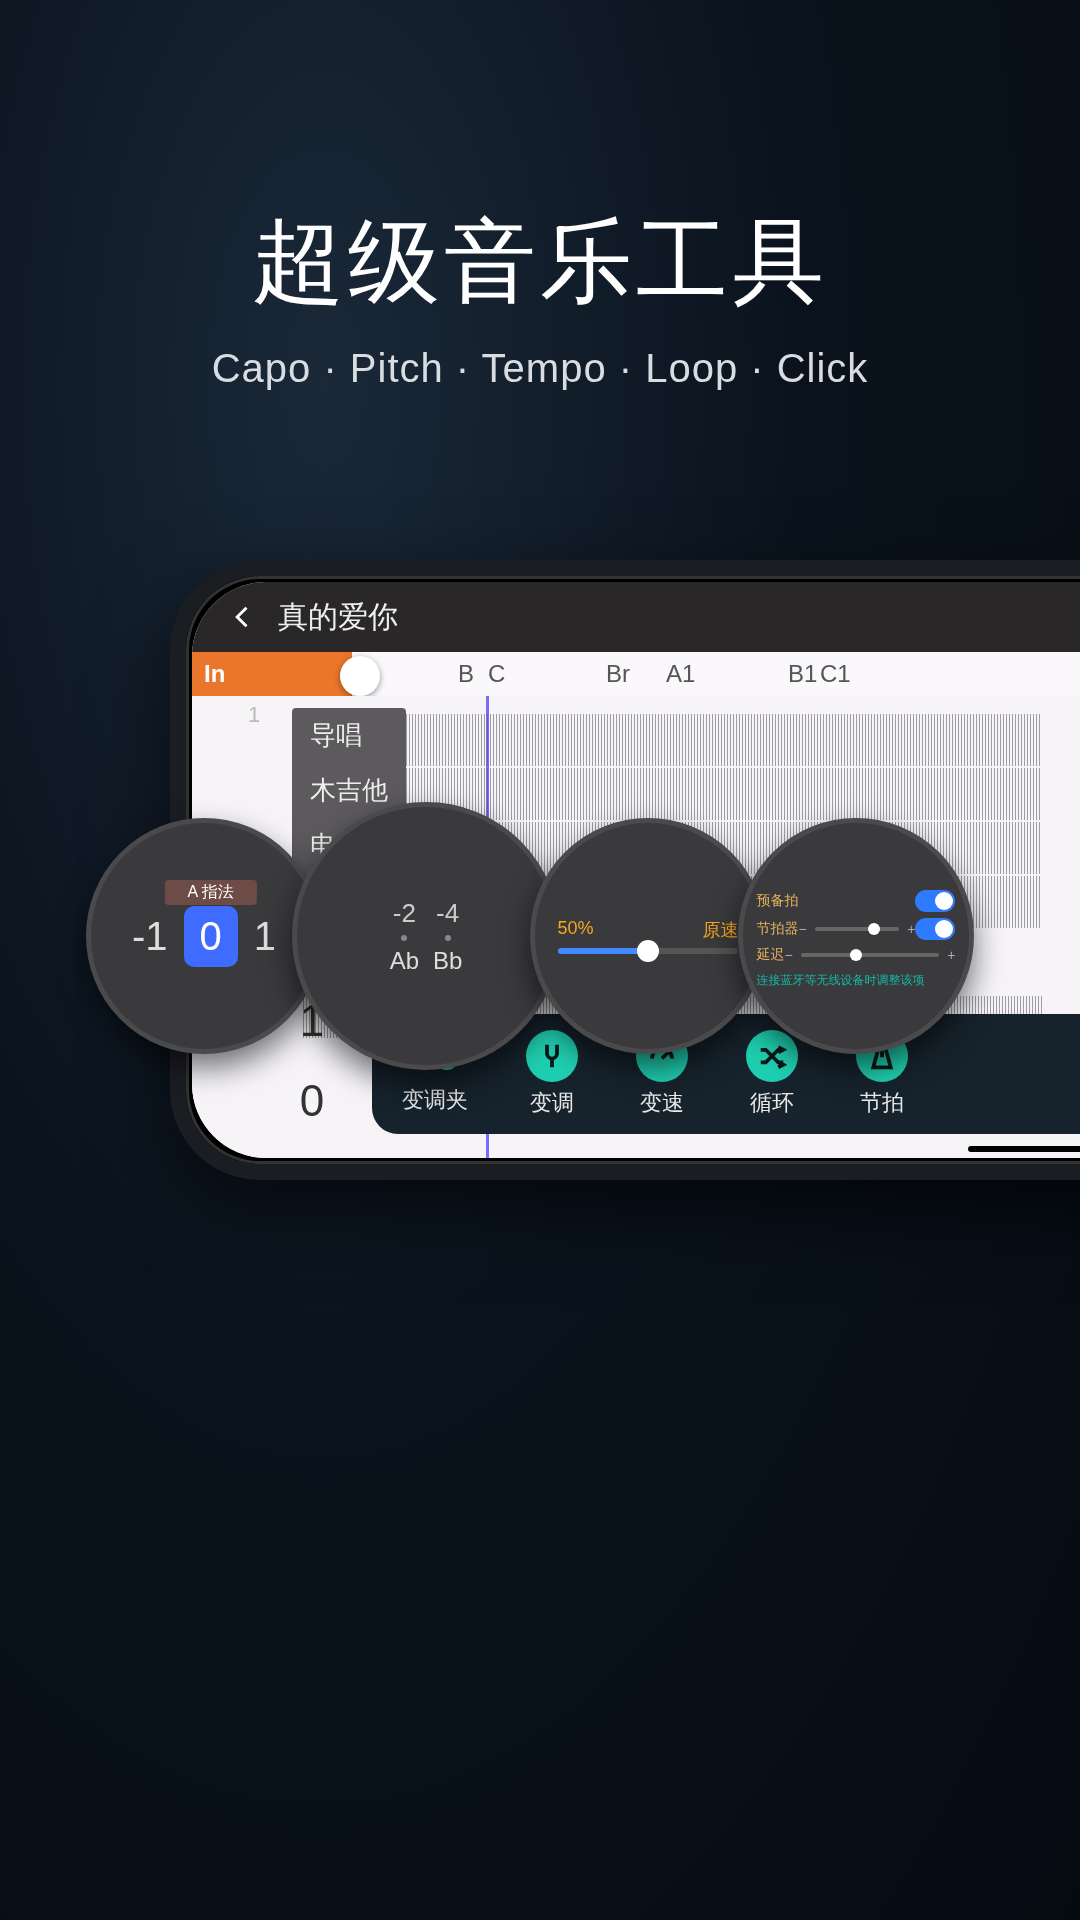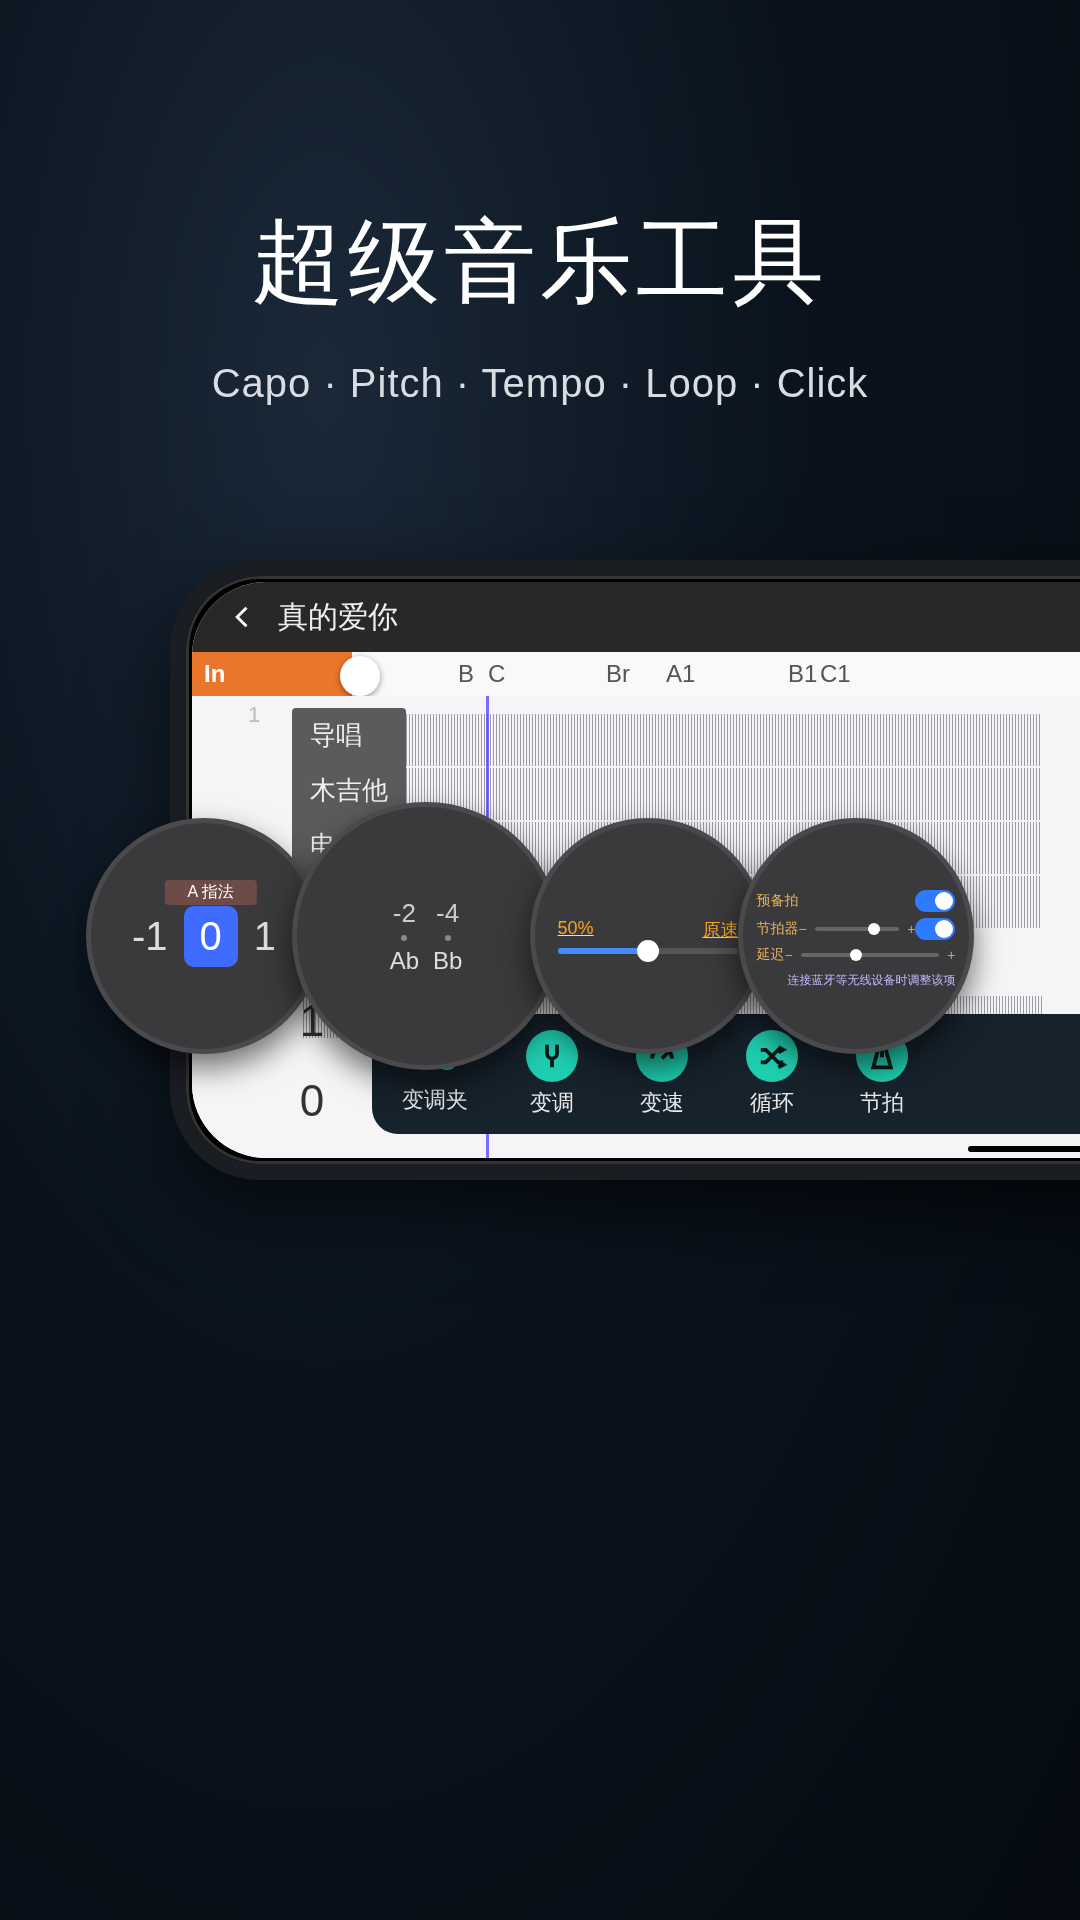--- a/index.html
+++ b/index.html
@@ -14,21 +14,21 @@
   .headline {
     text-align: center;
     padding-top: 200px;
   }
   .headline h1 {
     font-size: 92px;
     font-weight: 400;
     letter-spacing: 4px;
   }
   .headline .sub {
-    margin-top: 37px;
+    margin-top: 22px;
     font-size: 40px;
     font-weight: 300;
     color: #d9dde2;
     letter-spacing: 1px;
   }
 
   
   .phone {
     position: absolute;
     top: 560px;
@@ -191,21 +191,21 @@
   .pitch-dial .side .note{ font-size:24px; }
   .pitch-dial .side .dot{ width:6px;height:6px;background:#888;border-radius:50%;margin:6px auto;}
   .pitch-dial .center{
     background:#3f6bff; border-radius:14px; padding:10px 22px 14px;
     text-align:center;
   }
   .pitch-dial .center .voice{ color:#8fcaff; font-size:22px;}
   .pitch-dial .center .dot{ width:6px;height:6px;background:#fff;border-radius:50%;margin:8px auto 6px;}
   .pitch-dial .center .note{ font-size:40px; color:#fff;}
 
-  .tempo-slider{ width:80%; text-align:right;text-decoration:underline;}
+  .tempo-slider{ width:80%; text-align:right;}
   .tempo-slider .labels{ display:flex; justify-content:space-between; font-size:18px; margin-bottom:6px;}
   .tempo-slider .labels .pct{color:#f6a623;}
   .tempo-slider .labels .orig{color:#f6a623;}
   .tempo-slider .bar{
     height:6px; background:#555; border-radius:3px; position:relative;
   }
   .tempo-slider .fill{
     position:absolute; left:0; top:0; bottom:0; width:50%;
     background:#3f8bff; border-radius:3px;
   }
@@ -218,21 +218,21 @@
   .click-row{ display:flex; align-items:center; justify-content:space-between; margin:6px 0;}
   .click-row .lab{ color:#e7b25d; }
   .toggle{
     width:40px; height:22px; border-radius:11px; background:#2f7bff; position:relative;
   }
   .toggle::after{
     content:""; position:absolute; right:2px; top:2px; width:18px;height:18px;border-radius:50%;background:#fff;
   }
   .mini-slider{height:4px;background:#666;border-radius:2px;position:relative;flex:1;margin:0 8px;}
   .mini-slider .k{position:absolute;top:50%;transform:translate(-50%,-50%);width:12px;height:12px;border-radius:50%;background:#fff;}
-  .click-footer{color:#c4b5fd; font-size:12px; text-align:right; margin-top:8px;}
+  .click-footer{color:#14b8a6; font-size:12px; text-align:left; margin-top:8px;}
   .plus-minus{color:#aaa;font-size:14px;}
 </style>
 </head>
 <body>
 
 <div class="headline">
   <h1>超级音乐工具</h1>
   <div class="sub">Capo · Pitch · Tempo · Loop · Click</div>
 </div>
 

